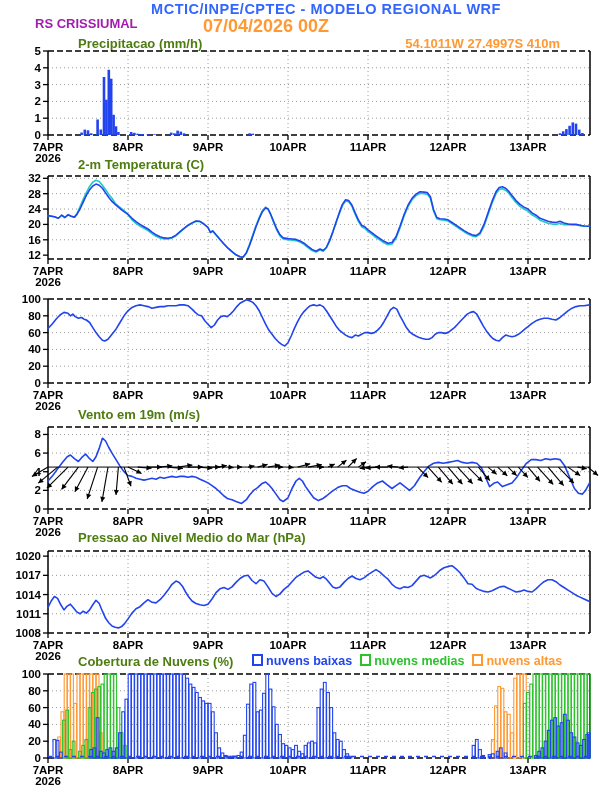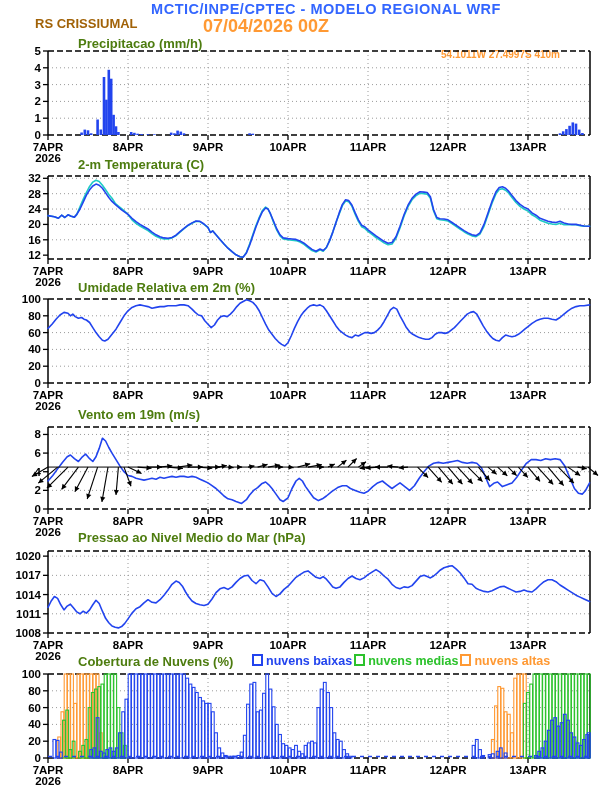--- a/index.html
+++ b/index.html
@@ -2,47 +2,46 @@
 <html><head>
 <meta charset="utf-8">
 <style>
   html,body{margin:0;padding:0;background:#fff;}
   .page{position:relative;width:612px;height:792px;background:#fff;overflow:hidden;
         font-family:"Liberation Sans",sans-serif;font-weight:bold;}
   .hdr-title{position:absolute;top:1px;left:0;width:100%;text-align:center;
              font-size:14.5px;letter-spacing:.5px;white-space:pre;}
   .hdr-station{position:absolute;top:16px;left:35px;font-size:13px;white-space:pre;}
   .hdr-run{position:absolute;top:16px;left:203px;font-size:18px;white-space:pre;}
-  .coords{position:absolute;top:49px;right:52px;font-size:10px;}
+  .coords{position:absolute;top:36px;right:52px;font-size:13px;}
   .ptitle{position:absolute;left:78px;font-size:13px;color:#4d7c0f;white-space:pre;}
   .t0{top:36px}.t1{top:157px}.t2{top:280px}.t3{top:407px}.t4{top:530px}.t5{top:654px}
   .apar{position:absolute;top:157px;right:62px;font-size:13px;}
-  .legendrow{position:absolute;top:654px;left:252px;display:flex;gap:2px;font-size:12.5px;white-space:nowrap;}
+  .legendrow{position:absolute;top:654px;left:252px;display:flex;gap:8px;font-size:12.5px;white-space:nowrap;}
   .sw{display:inline-block;width:7px;height:8px;border:2px solid #000;margin-right:3px;vertical-align:-1px;background:#fff;}
   svg#plots{position:absolute;left:0;top:0;}
   svg#plots text{font-family:"Liberation Sans",sans-serif;font-weight:bold;fill:#000;}
   .ylab{font-size:11.5px;text-anchor:end;}
   .xlab{font-size:11.5px;text-anchor:middle;}
   .grid{stroke:#9a9a9a;stroke-width:1;stroke-dasharray:1 3;}
   .frameD{stroke:#000;stroke-width:1.3;stroke-dasharray:6 3;}
   .frameS{stroke:#000;stroke-width:1.5;}
   .tick{stroke:#000;stroke-width:1.3;}
 </style>
 </head>
 <body>
 
 <div class="page">
   <div class="hdr-title" style="color: rgb(51, 102, 255); margin-left: 20px;">MCTIC/INPE/CPTEC - MODELO REGIONAL WRF</div>
-  <span class="hdr-station" style="color: #a16207;">RS CRISSIUMAL</span>
+  <span class="hdr-station" style="color: #a21caf;">RS CRISSIUMAL</span>
   <span class="hdr-run" style="color: rgb(255, 153, 51);">07/04/2026 00Z</span>
   <span class="coords" style="color: rgb(255, 153, 51);">54.1011W 27.4997S 410m</span>
 
   <div class="ptitle t0">Precipitacao (mm/h)</div>
   <div class="ptitle t1">2-m Temperatura (C)</div>
-  <div class="ptitle t2">Umidade Relativa em 2m (%)</div>
   <div class="ptitle t3">Vento em 19m (m/s)</div>
   <div class="ptitle t5">Cobertura de Nuvens (%)</div>
   <div class="ptitle t4">Pressao ao Nivel Medio do Mar (hPa)</div>
 
   <div class="legendrow">
     <span style="color: rgb(34, 68, 238);"><span class="sw" style="border-color: rgb(34, 68, 238);"></span><span>nuvens baixas</span></span>
     <span style="color: rgb(44, 194, 44);"><span class="sw" style="border-color: rgb(44, 194, 44);"></span><span>nuvens medias</span></span>
     <span style="color: rgb(255, 153, 51);"><span class="sw" style="border-color: rgb(255, 153, 51);"></span><span>nuvens altas</span></span>
   </div>
 

